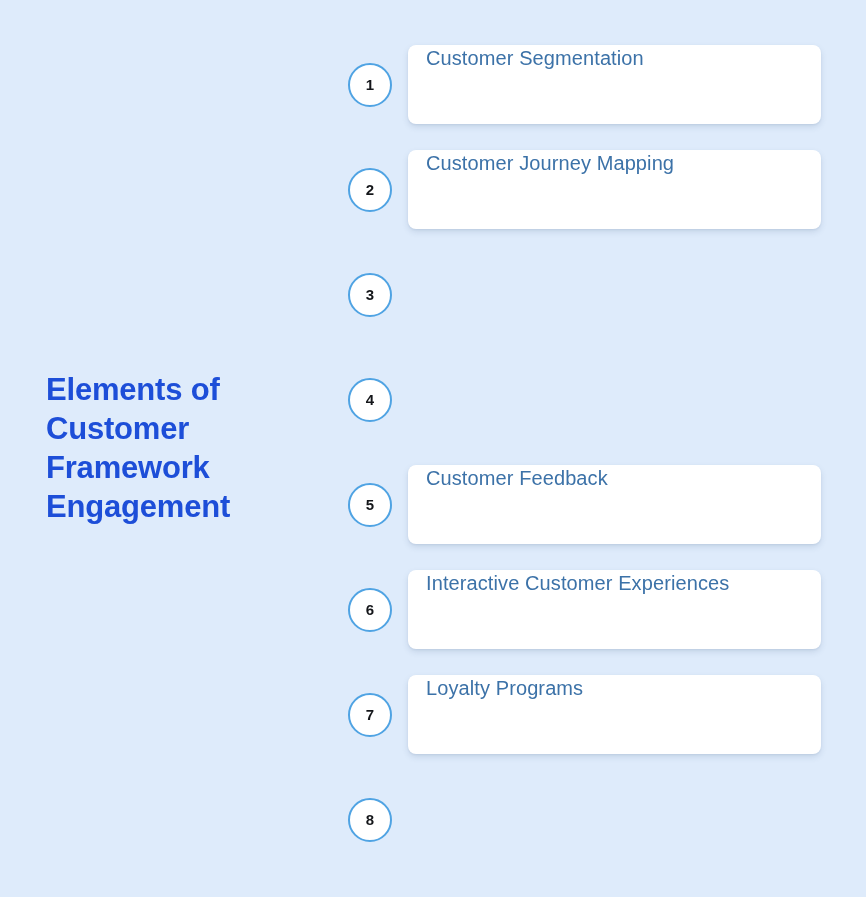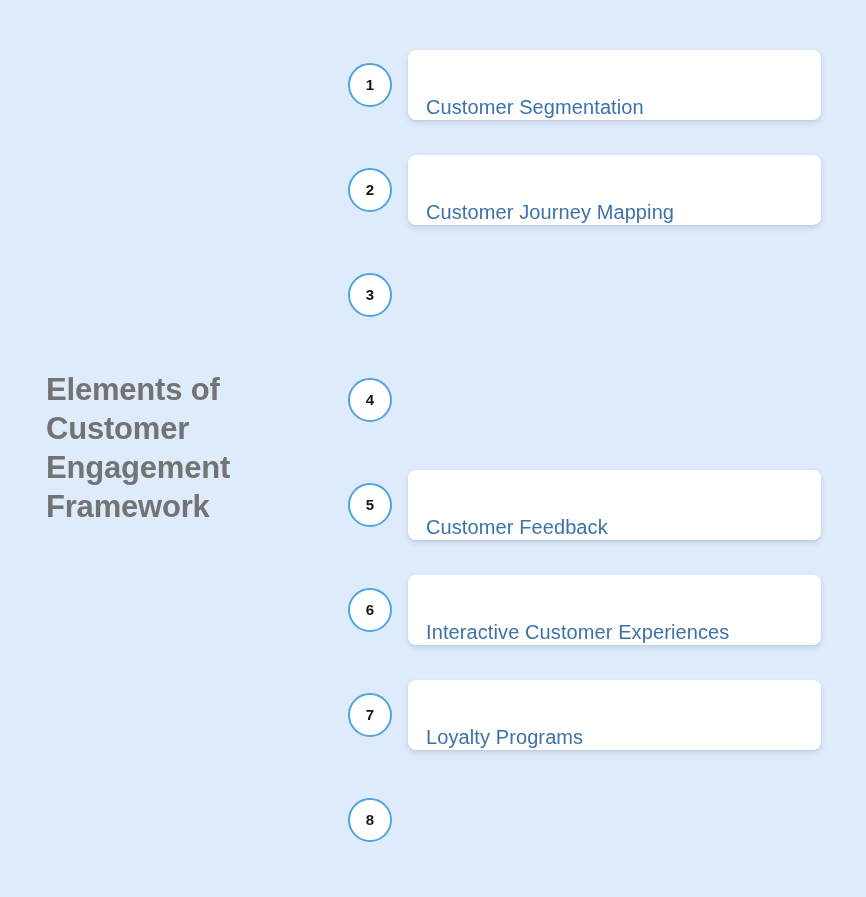--- a/index.html
+++ b/index.html
@@ -26,21 +26,21 @@
   .title-block {
     position: absolute;
     left: 46px;
     top: 370px;
     width: 280px;
   }
   .title-line {
     font-size: 31px;
     font-weight: bold;
     line-height: 39px;
-    color: #737373;
+    color: #1d4ed8;
     letter-spacing: -0.2px;
     white-space: nowrap;
   }
 
   
   .steps {
     position: absolute;
     left: 348px;
     top: 43px;
     width: 473px;
@@ -73,48 +73,48 @@
   .step-number {
     font-size: 15px;
     font-weight: bold;
     color: #14161a;
     line-height: 1;
   }
 
   .step-card {
     flex: 1 1 auto;
     margin-left: 16px;
-    height: 70px;
+    height: 79px;
     background: #ffffff;
     border-radius: 8px;
     box-shadow: 0 3px 6px rgba(40, 70, 110, 0.13),
                 0 1px 2px rgba(40, 70, 110, 0.08);
     display: flex;
-    align-items: flex-end;
+    align-items: flex-start;
     box-sizing: border-box;
     padding: 0 18px;
   }
   .step-label {
     font-size: 20px;
     color: #3c72a8;
     line-height: 26px;
     letter-spacing: 0.1px;
     white-space: nowrap;
   }
 </style>
 </head>
 <body>
 
 <div class="infographic">
 
   <div class="title-block">
     <div class="title-line">Elements of</div>
     <div class="title-line">Customer</div>
+    <div class="title-line">Framework</div>
     <div class="title-line">Engagement</div>
-    <div class="title-line">Framework</div>
   </div>
 
   <div class="steps">
 
     <div class="step-row">
       <div class="step-badge">
         <span class="step-number">1</span>
       </div>
       <div class="step-card">
         <span class="step-label">Customer Segmentation</span>

